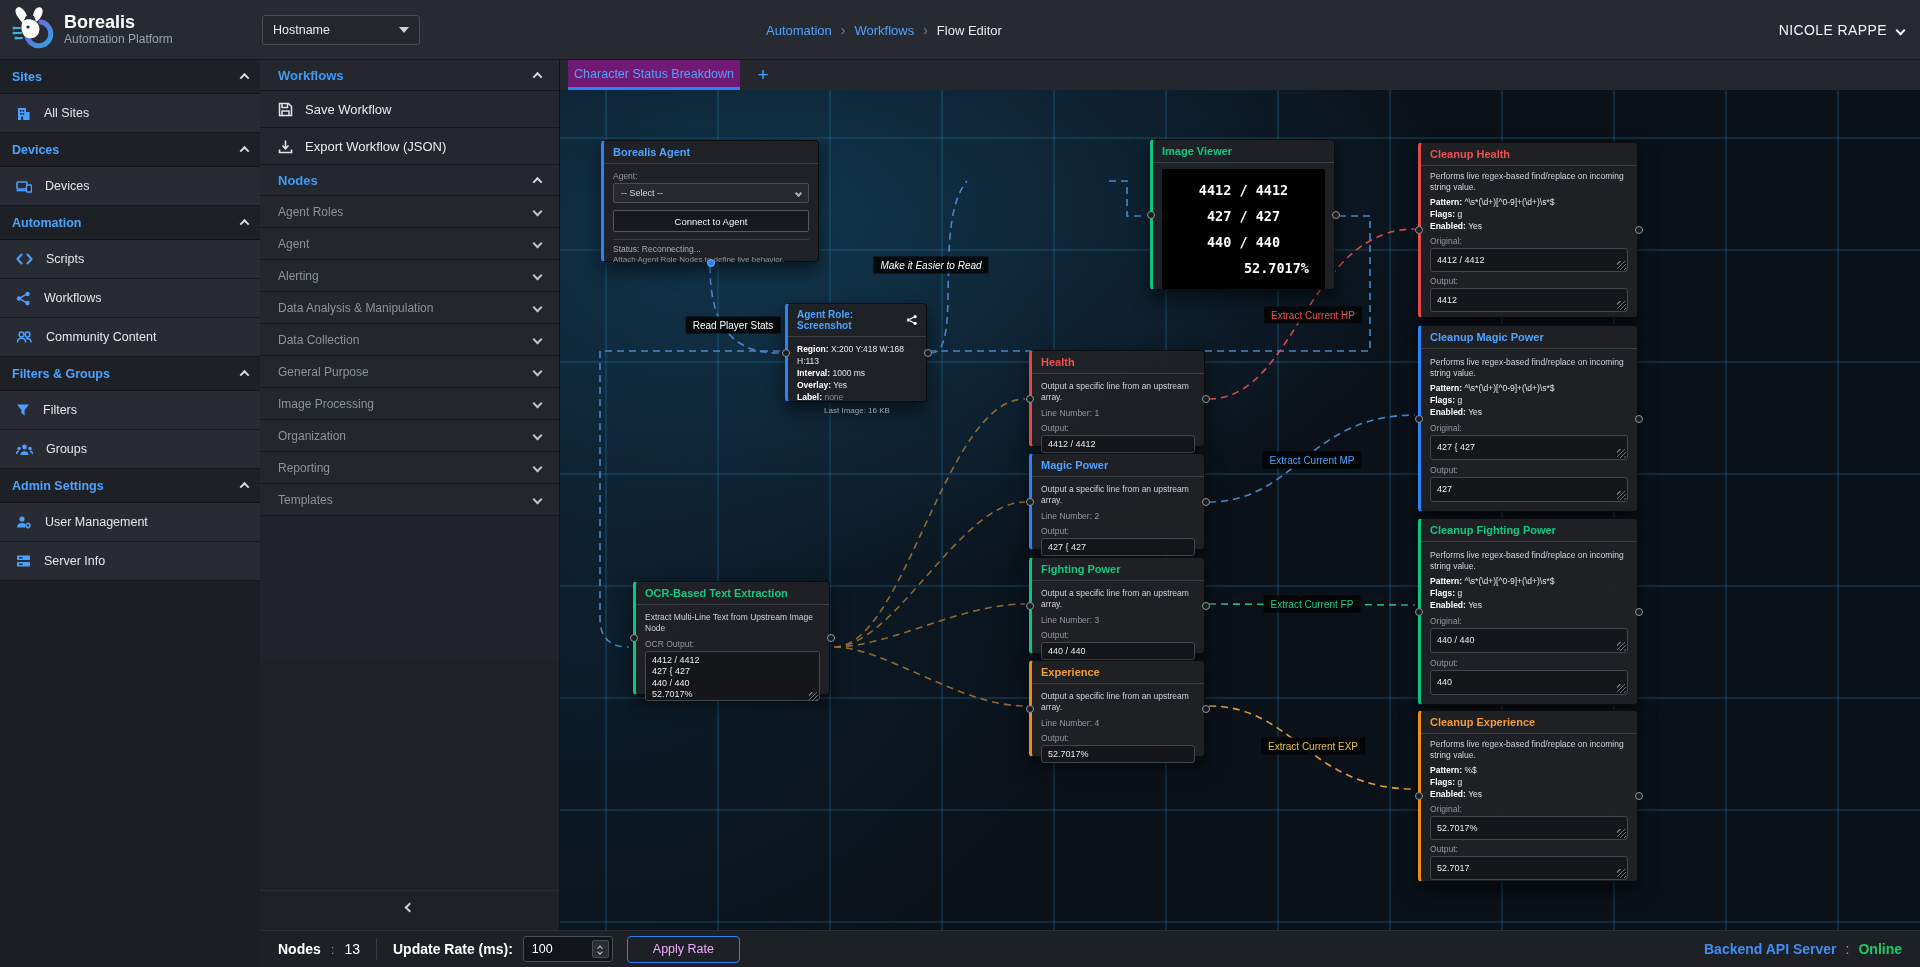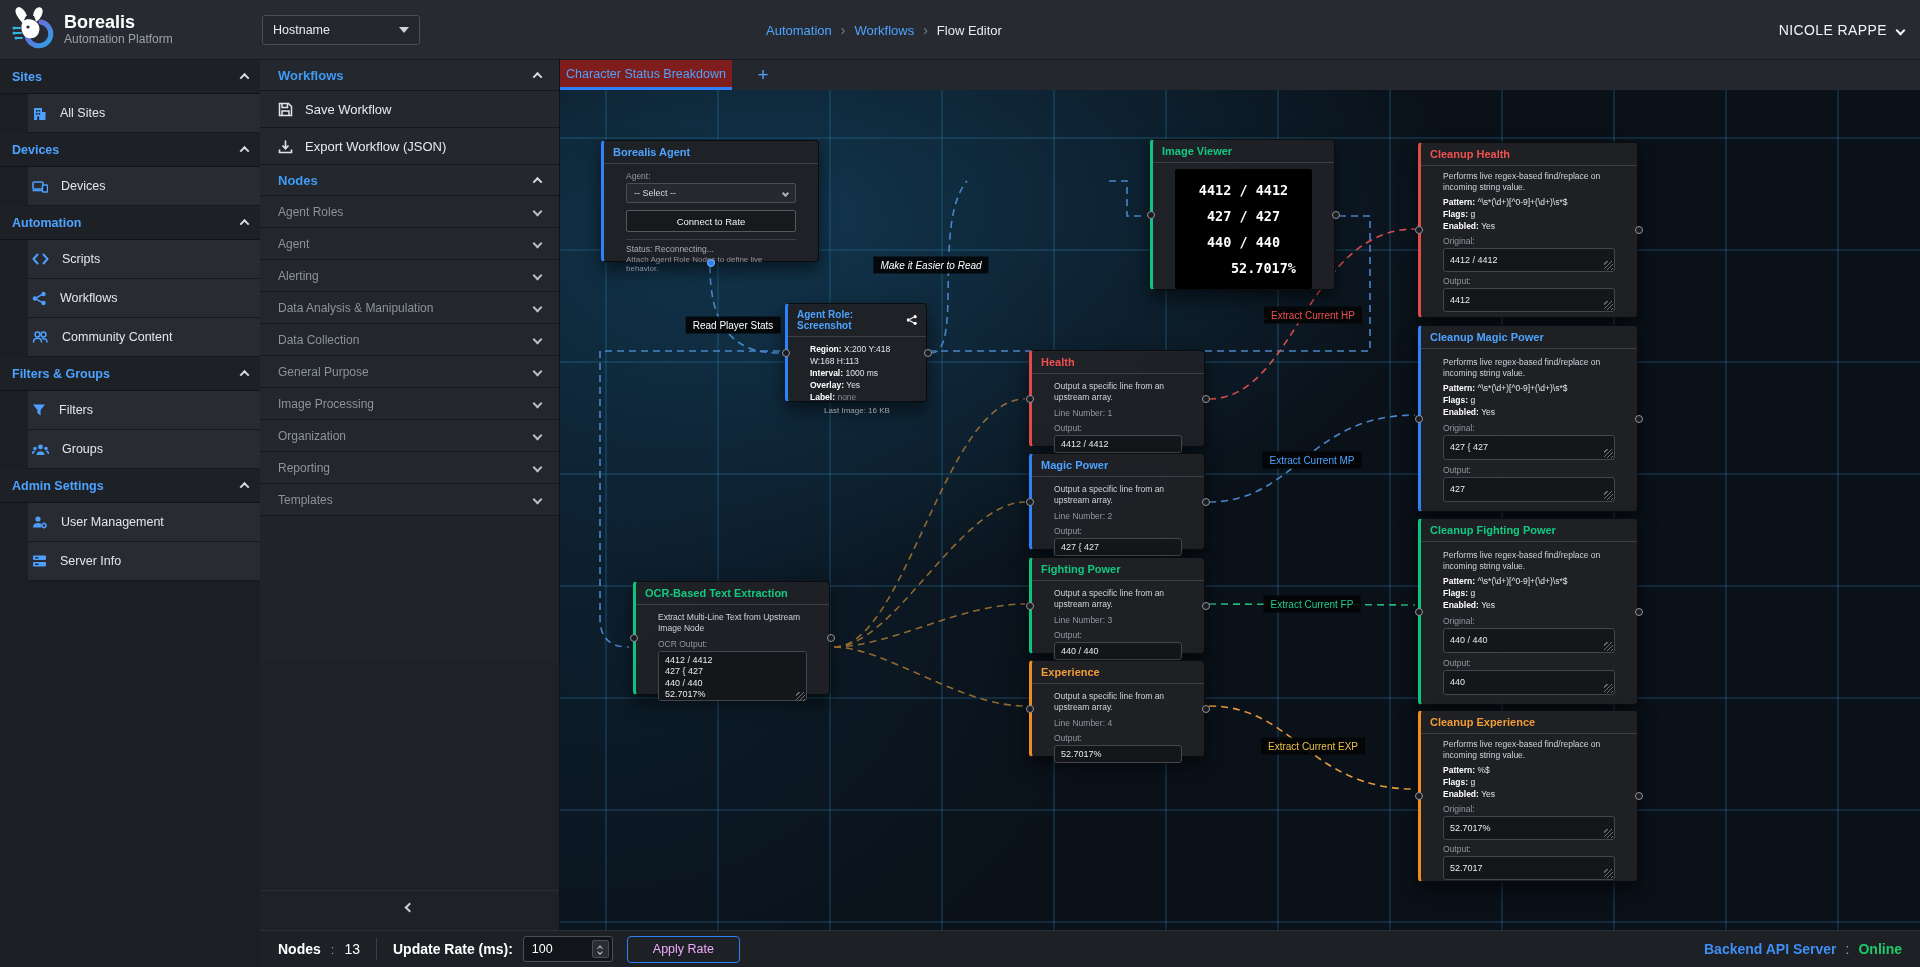--- a/index.html
+++ b/index.html
@@ -34,42 +34,42 @@
   .chev.up { transform:rotate(-135deg) translate(-1px,-1px); }
   .chev.down { transform:rotate(45deg); }
   .chev.left { transform:rotate(135deg); }
 
   
   .sidebar { position:absolute; left:0; top:60px; width:260px; height:907px; background:#1b1e22; z-index:20; }
   .sb-header { height:34px; background:#1d2126; border-bottom:1px solid #111317; display:flex; align-items:center;
     padding:0 12px; color:#4da3ff; font-weight:bold; font-size:12.5px; }
   .sb-header .chev { margin-left:auto; color:#d6dade; }
   .sb-item { height:39px; background:#282c32; border-bottom:1px solid #16181c; display:flex; align-items:center;
-    gap:13px; padding:0 4px; color:#e4e6e9; font-size:12.5px; cursor:pointer;margin-left:28px; }
+    gap:13px; padding:0 16px; color:#e4e6e9; font-size:12.5px; cursor:pointer; }
   .sb-item svg { flex:0 0 auto; }
   .icon-blue { color:#4d9fff; }
 
   
   .panel { position:absolute; left:260px; top:60px; width:300px; height:870px; background:#202329;
     border-right:1px solid #101214; z-index:20; }
   .pn-header { height:31px; display:flex; align-items:center; padding:0 18px; color:#3f9bf4;
     font-weight:bold; font-size:13px; background:#24272d; border-bottom:1px solid #16181c; }
   .pn-header .chev { margin-left:auto; color:#d6dade; }
   .pn-action { height:37px; display:flex; align-items:center; gap:12px; padding:0 18px; color:#e8eaec;
     font-size:13px; background:#24272d; border-bottom:1px solid #16181c; cursor:pointer; }
   .pn-cat { height:32px; display:flex; align-items:center; padding:0 18px; color:#8d939b; font-size:12px;
     background:#23262b; border-bottom:1px solid #16181c; cursor:pointer; }
   .pn-cat .chev { margin-left:auto; color:#b9bfc6; }
   .pn-rest { position:absolute; left:0; top:602px; width:100%; bottom:0; background:#1e2126; }
   .pn-collapse { position:absolute; left:0; bottom:6px; width:100%; height:34px; display:flex; align-items:center;
     justify-content:center; color:#c7ccd2; border-top:1px solid #2a2e34; cursor:pointer; }
 
   
   .tabbar { position:absolute; left:560px; top:60px; width:1360px; height:30px; background:#24272d; z-index:15; }
-  .tab { position:absolute; left:0; top:0; width:172px; height:30px; background:#7f1d1d;
+  .tab { position:absolute; left:8px; top:0; width:172px; height:30px; background:#701a75;
     border-bottom:3px solid #2f81f7; color:#4da3ff; font-size:12.5px; display:flex; align-items:center;
     justify-content:center; cursor:pointer; }
   .tab-add { position:absolute; left:186px; top:0; width:34px; height:30px; color:#4da3ff; font-size:19px;
     display:flex; align-items:center; justify-content:center; cursor:pointer; }
 
   
   .canvas { position:absolute; left:560px; top:90px; width:1360px; height:840px; z-index:10;
     background-color:#0a1119;
     background-image:
       linear-gradient(rgba(44,138,184,.22) 2px, transparent 2px),
@@ -81,21 +81,21 @@
   .edges { position:absolute; inset:0; pointer-events:none; }
 
   
   .node { position:absolute; background:rgba(31,33,37,.97); border:1px solid #0b0c0e; border-left-width:3px;
     border-left-style:solid; border-radius:4px; box-shadow:0 8px 18px rgba(0,0,0,.55); color:#d4d7db; }
   .acc-blue { border-left-color:#2f81f7; } .acc-green { border-left-color:#0ec47f; }
   .acc-red { border-left-color:#e24a4a; } .acc-orange { border-left-color:#f08c1d; }
   .nhead { padding:5px 9px 5px 9px; border-bottom:1px solid #3c4045; font-weight:bold; font-size:11px;
     display:flex; align-items:center; }
   .t-blue { color:#4da3ff; } .t-green { color:#12c981; } .t-red { color:#ef5050; } .t-orange { color:#f29c38; }
-  .nbody { padding:7px 22px; font-size:9px; }
+  .nbody { padding:7px 9px; font-size:9px; }
   .flabel { color:#9298a0; font-size:8.5px; margin:5px 0 2px; }
   .nin { width:100%; height:21px; background:#141619; border:1px solid #43474d; border-radius:3px;
     color:#e8eaec; font-size:9px; padding:0 6px; font-family:"Liberation Sans",sans-serif; outline:none; }
   .box { position:relative; }
   .rsz { position:absolute; right:2px; bottom:2px; width:9px; height:9px;
     background:repeating-linear-gradient(135deg, transparent, transparent 2px, #6a6f75 2px, #6a6f75 3px); }
   .port { position:absolute; width:8px; height:8px; border-radius:50%; background:#1a1c20;
     border:1.5px solid #8f959c; z-index:5; }
   .port-l { left:-6px; top:50%; transform:translateY(-50%); }
   .port-r { right:-6px; top:50%; transform:translateY(-50%); }
@@ -401,21 +401,21 @@
 
   <div class="node acc-blue" style="left:41px; top:50px; width:218px; height:122px;">
     <div class="port port-b"></div>
     <div class="nhead t-blue">Borealis Agent</div>
     <div class="nbody">
       <div class="flabel" style="margin-top:0;">Agent:</div>
       <div class="fake-select">
         <span>-- Select --</span>
         <span class="chev down"></span>
       </div>
-      <div class="node-btn">Connect to Rate</div>
+      <div class="node-btn">Connect to Agent</div>
       <div style="border-top:1px solid #3a3d42; margin-top:7px; padding-top:4px;">
         <div style="font-size:8.5px; color:#a9aeb5;">Status: Reconnecting...</div>
         <div style="font-size:8px; color:#8d9299; margin-top:1px;">Attach Agent Role Nodes to define live behavior.</div>
       </div>
     </div>
   </div>
 
 
   <div class="node acc-green" style="left:590px; top:49px; width:185px; height:151px;">
     <div class="port port-l"></div>

